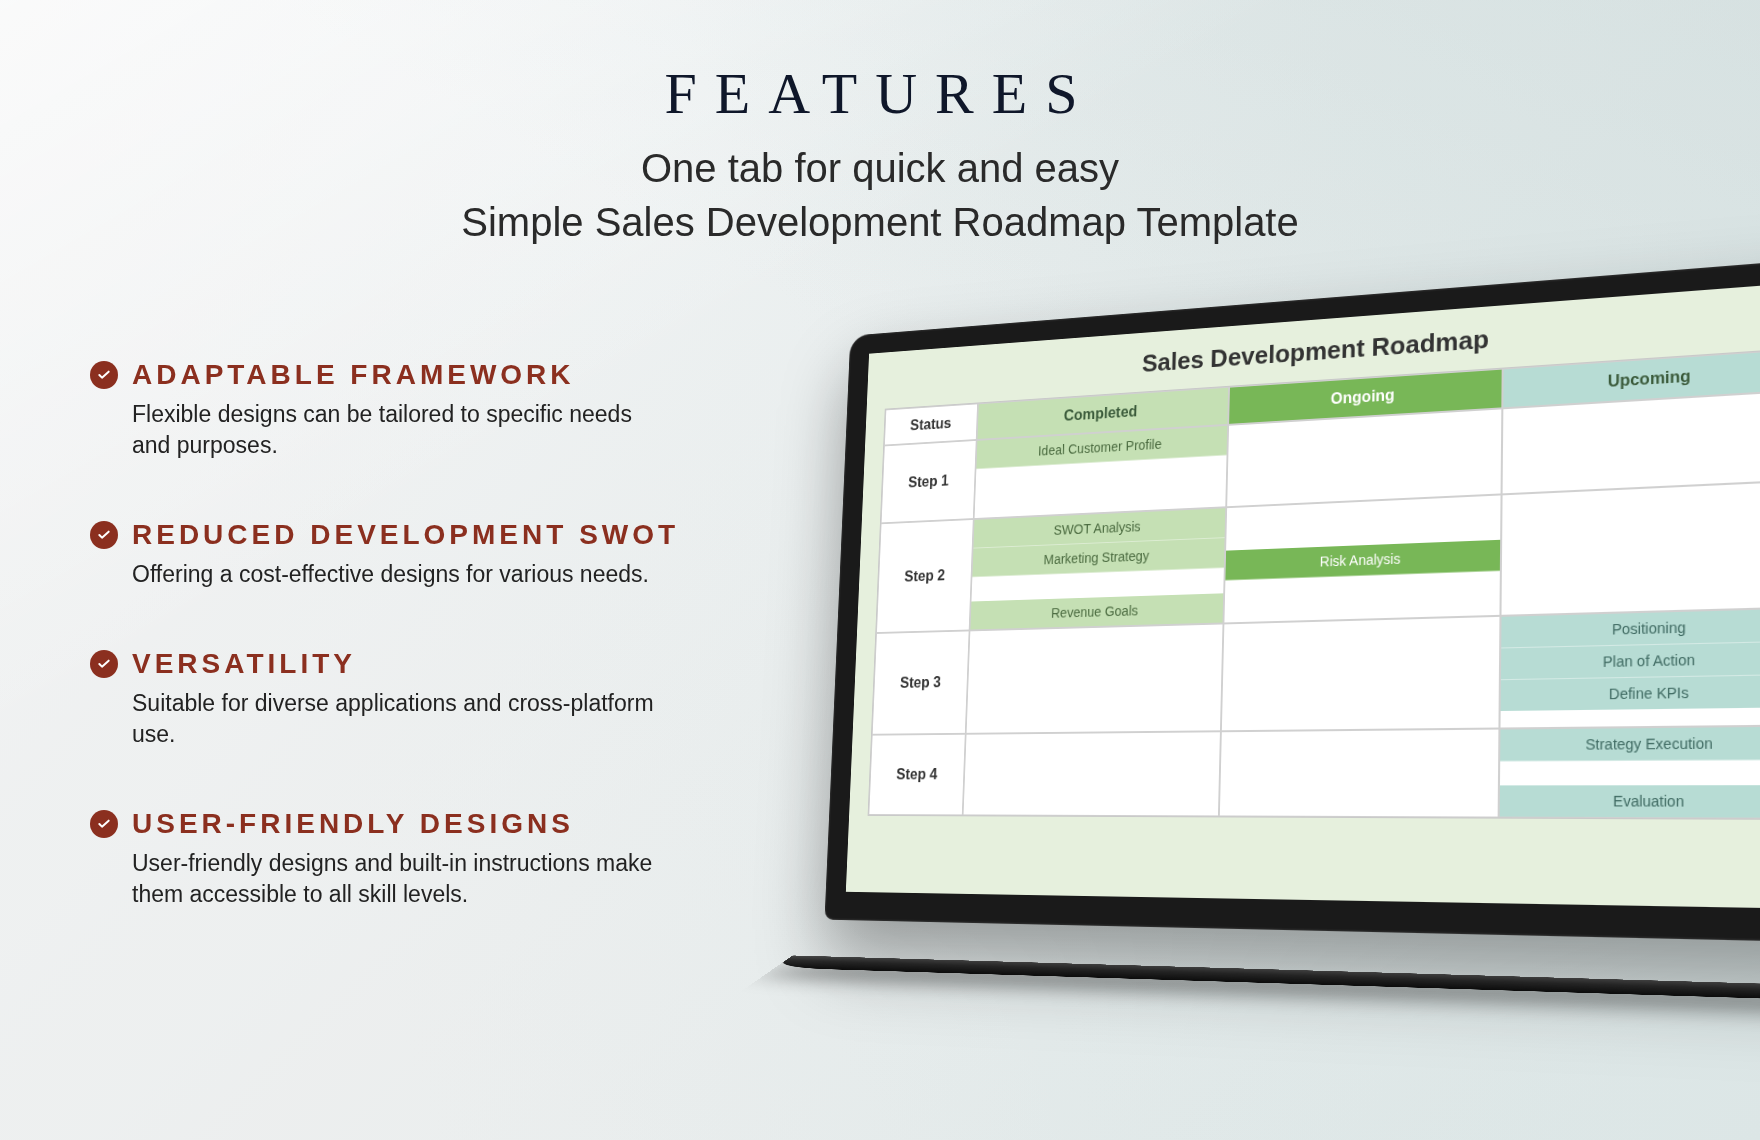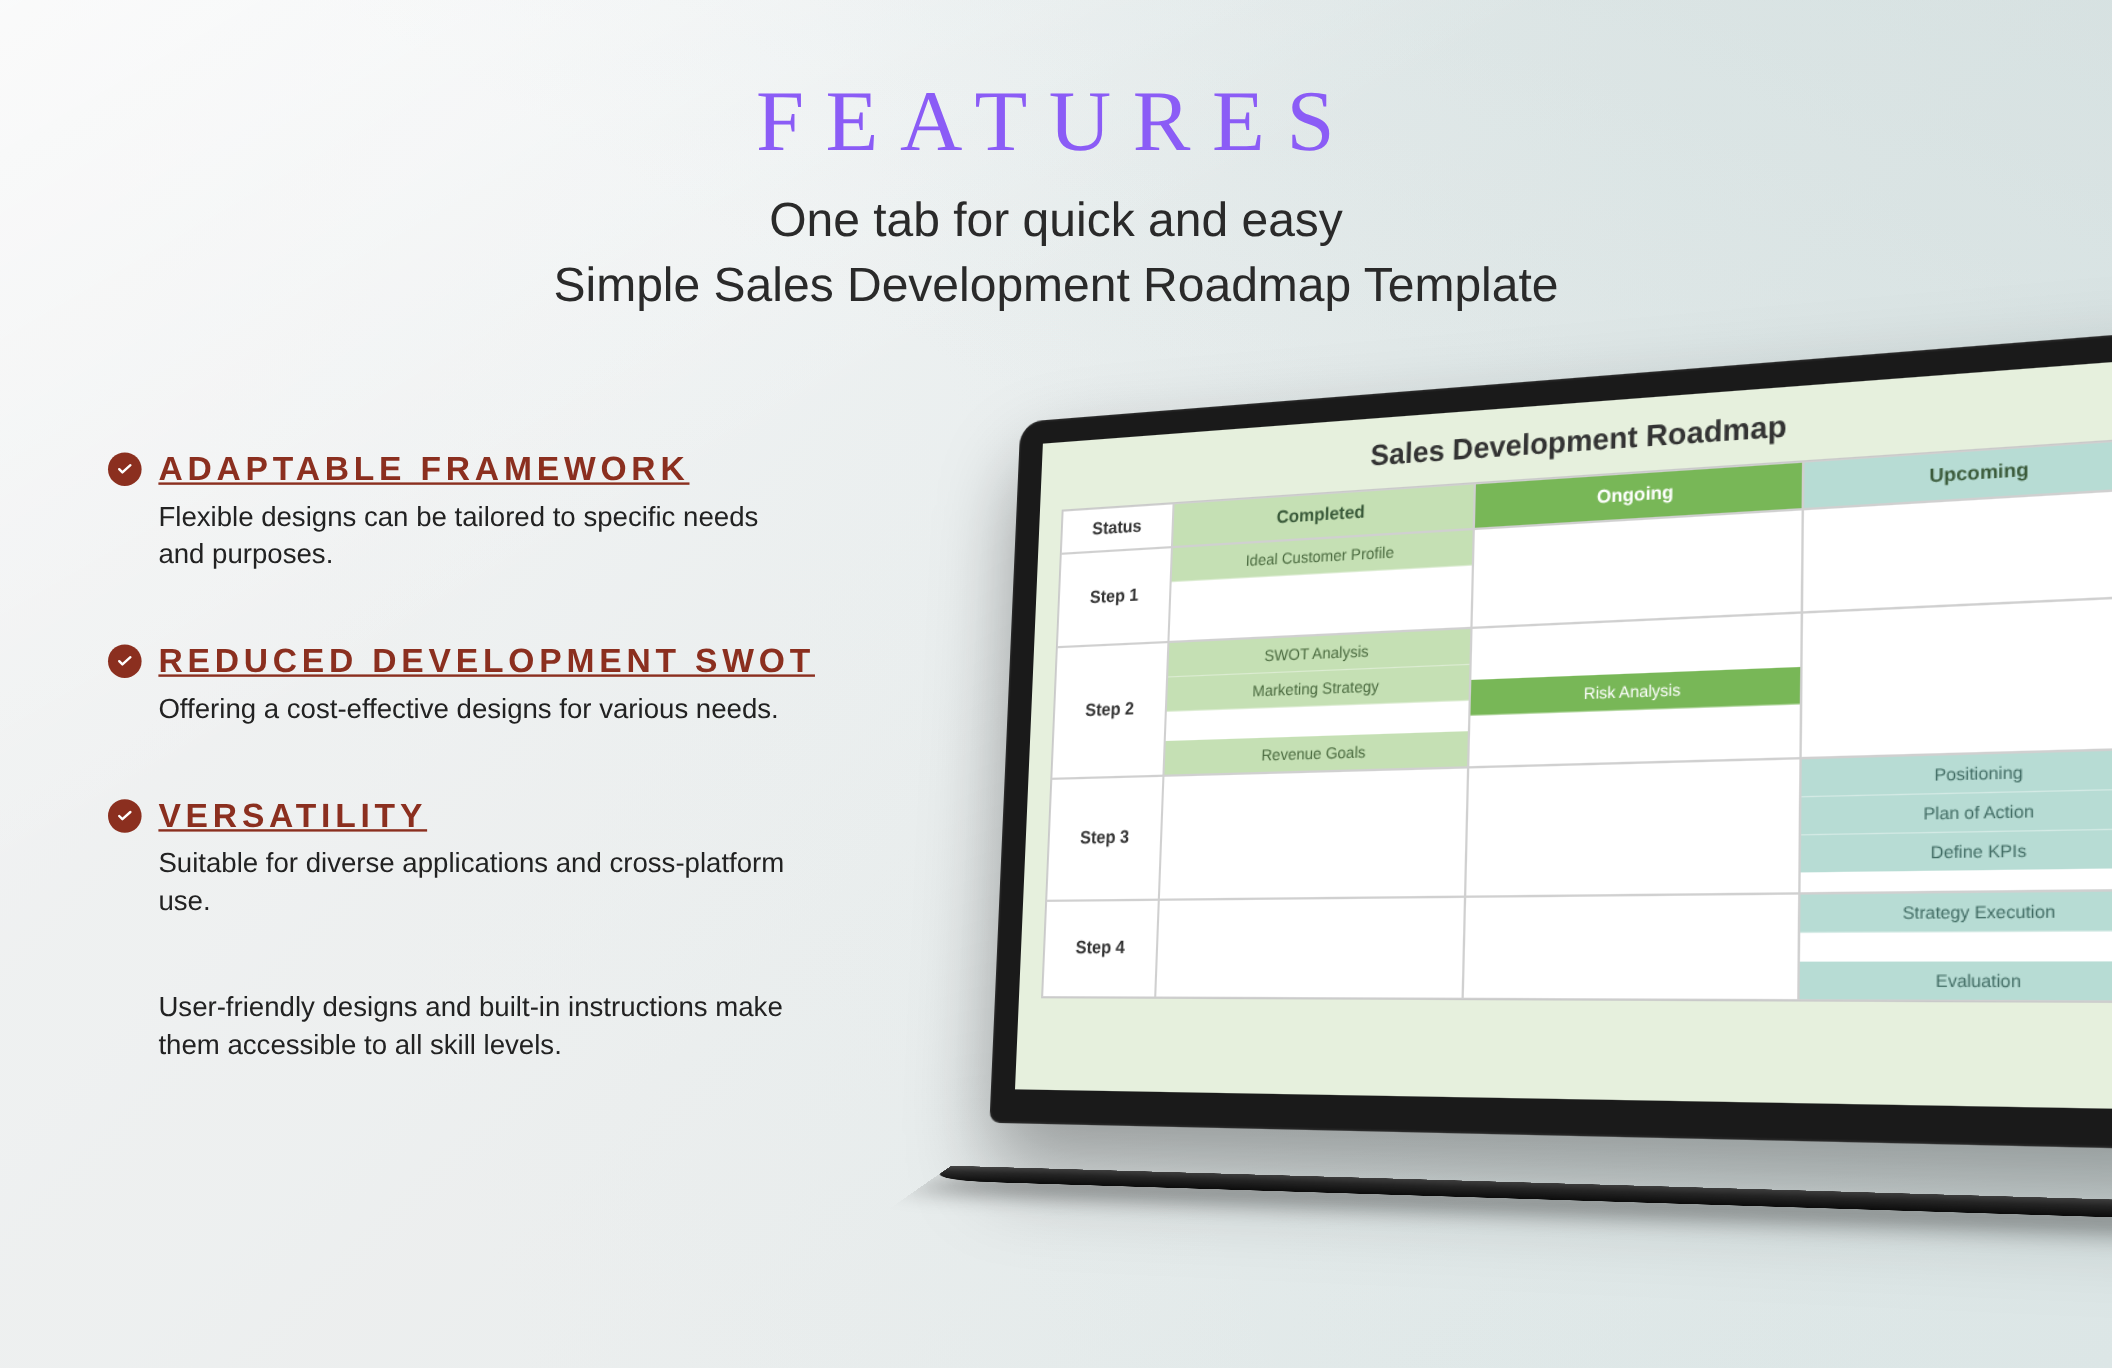--- a/index.html
+++ b/index.html
@@ -29,24 +29,24 @@
   padding: 60px 90px 0 90px;
 }
 
 .header {
   text-align: center;
   margin-bottom: 70px;
 }
 
 .title {
   font-family: 'Didot', 'Bodoni MT', 'Times New Roman', serif;
-  font-size: 72px;
+  font-size: 58px;
   letter-spacing: 18px;
   font-weight: 400;
-  color: #8b5cf6;
+  color: #0f172a;
   margin-bottom: 14px;
 }
 
 .subtitle {
   font-size: 40px;
   line-height: 1.35;
   color: #2a2a2a;
   font-weight: 400;
 }
 
@@ -82,21 +82,20 @@
   justify-content: center;
   flex-shrink: 0;
 }
 .check-icon svg { width: 16px; height: 16px; }
 
 .feature-title {
   color: #8b2f1f;
   font-size: 28px;
   font-weight: 700;
   letter-spacing: 4px;
-  text-decoration: underline;
 }
 
 .feature-desc {
   margin-left: 42px;
   font-size: 23px;
   line-height: 1.35;
   color: #222;
   max-width: 540px;
 }
 
@@ -273,20 +272,28 @@
             <svg viewBox="0 0 24 24" fill="none">
                 <path d="M5 12l4 4L19 7" stroke="#fff" stroke-width="3" stroke-linecap="round" stroke-linejoin="round"></path>
               </svg>
           </span>
           <span class="feature-title">VERSATILITY</span>
         </div>
         <p class="feature-desc">Suitable for diverse applications and cross-platform use.</p>
       </div>
 
       <div class="feature">
+        <div class="feature-head">
+          <span class="check-icon">
+            <svg viewBox="0 0 24 24" fill="none">
+                <path d="M5 12l4 4L19 7" stroke="#fff" stroke-width="3" stroke-linecap="round" stroke-linejoin="round"></path>
+              </svg>
+          </span>
+          <span class="feature-title">USER-FRIENDLY DESIGNS</span>
+        </div>
         <p class="feature-desc">User-friendly designs and built-in instructions make them accessible to all skill levels.</p>
       </div>
 
     </div>
 
     <div class="laptop-wrap">
       <div class="laptop">
         <div class="screen-bezel">
           <div class="screen">
 

